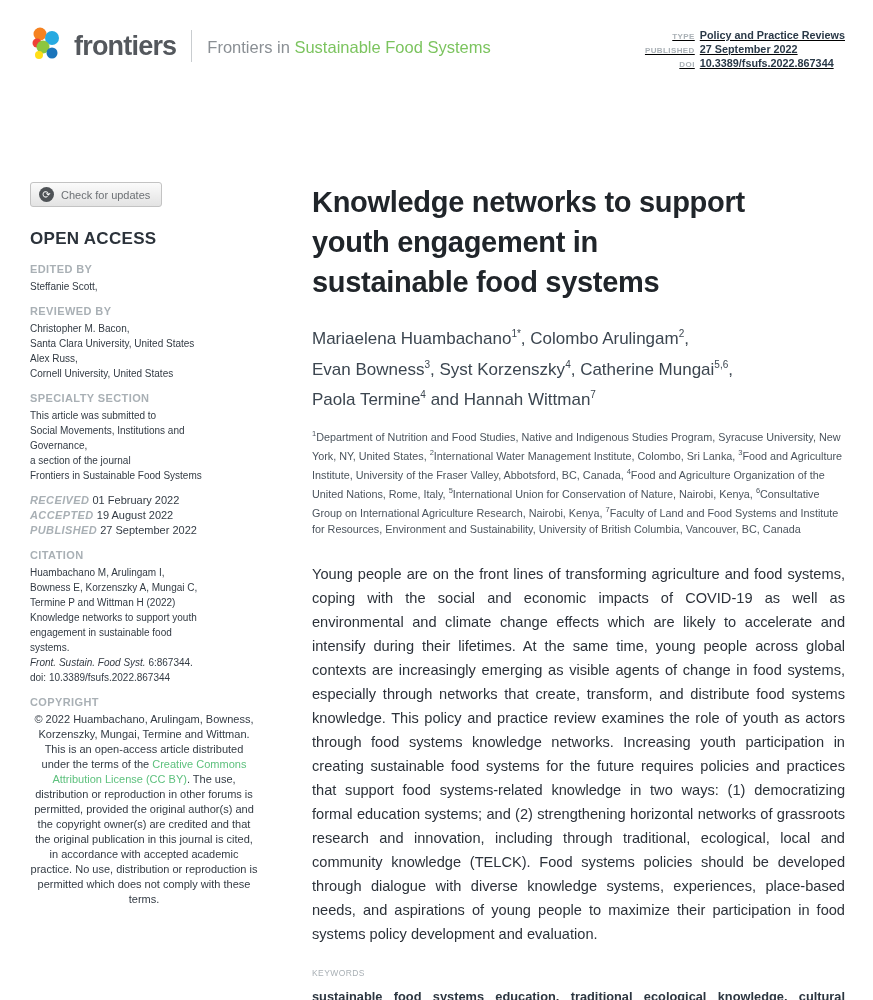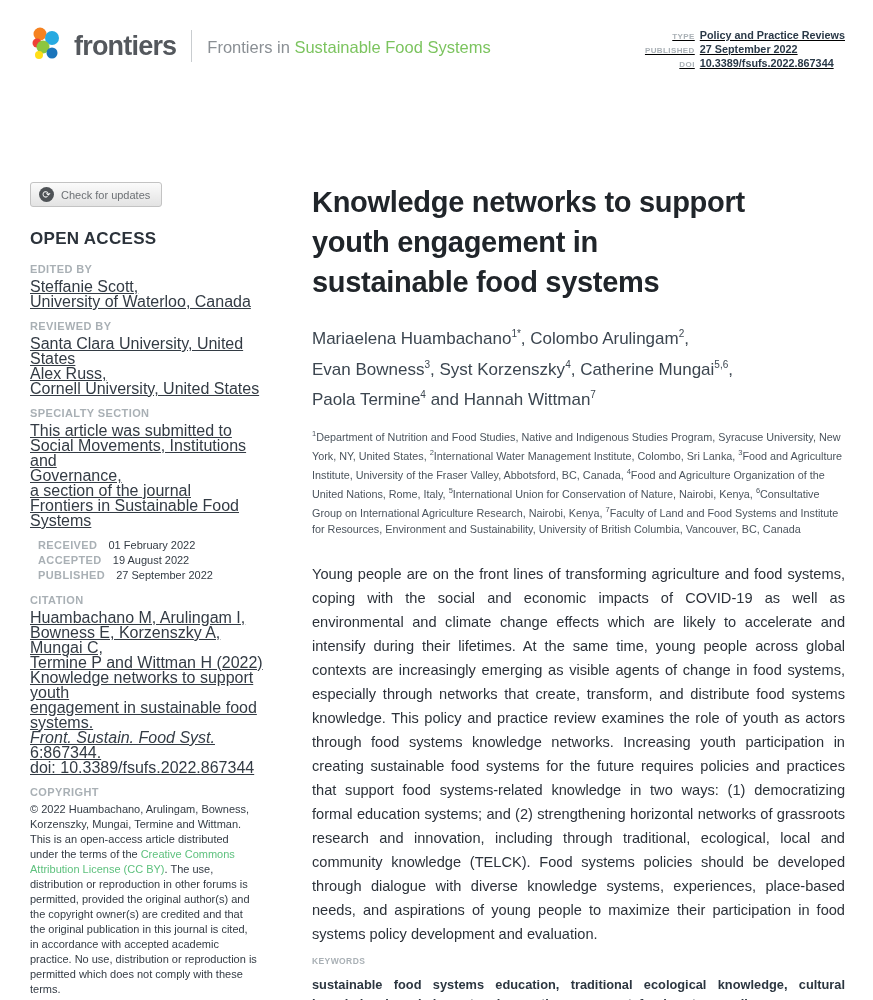--- a/index.html
+++ b/index.html
@@ -26,35 +26,35 @@
 
   
   .check-btn { display:inline-flex; align-items:center; gap:7px; padding:4px 11px 4px 8px;
     background:linear-gradient(#fbfbfb,#e3e3e3); border:1px solid #c3c3c3; border-radius:3px;
     font-size:11px; color:#6d7175; cursor:pointer; }
   .crossmark { width:15px; height:15px; border-radius:50%; background:#4e5256; color:#fff;
     display:flex; align-items:center; justify-content:center; font-size:10px; line-height:1; }
   .open-access { font-size:17px; font-weight:700; color:#2b323a; letter-spacing:0.3px; margin:22px 0 13px; }
   .side-section { margin-bottom:10px; max-width:240px; font-size:11px; line-height:15px; color:#333b44; }
   .side-label { font-size:11px; font-weight:700; color:#a9b0b5; letter-spacing:0.4px; margin-bottom:2px; }
-  .side-line { font-size:16px; line-height:15px; color:#333b44;text-decoration:underline; }
+  .side-line { font-size:10px; line-height:15px; color:#333b44; }
   .date-row { font-size:11px; line-height:15px; color:#333b44; }
-  .date-row .side-label { display:inline; margin:8px; }
+  .date-row .side-label { display:inline; margin:0;font-style:italic; }
   .italic { font-style:italic; }
-  .copyright-text { max-width:228px; }
+  .copyright-text { max-width:228px;text-align:center; }
   .green-link { color:#5ec17e; cursor:pointer; }
 
   
   .title { font-size:29px; line-height:40px; font-weight:600; color:#20252a; letter-spacing:-0.3px; }
   .authors { margin-top:19px; font-size:17px; line-height:26px; font-weight:500; color:#3c4650; }
   .authors sup { font-size:10px; }
   .affiliations { margin-top:13px; font-size:10.8px; line-height:16.5px; color:#4b545d; }
   .affiliations sup { font-size:7.5px; }
   .abstract { margin-top:24px; font-size:14.6px; line-height:24px; color:#2c323a; text-align:justify; }
-  .kw-label { margin-top:10px; font-size:8.5px; font-weight:700; color:#a9b0b5; letter-spacing:0.4px; }
+  .kw-label { margin-top:22px; font-size:8.5px; font-weight:400; color:#a9b0b5; letter-spacing:0.4px; }
   .keywords { margin-top:9px; font-size:12.8px; line-height:19px; font-weight:700; color:#2c3640; text-align:justify; }
 </style>
 </head>
 <body>
 
 <div class="page">
 
   <div class="header">
     <div class="logo-row">
       <svg class="logo-mark" viewBox="0 0 34 40">
@@ -85,25 +85,25 @@
       <div class="check-btn">
         <span class="crossmark">⟳</span>
         <span>Check for updates</span>
       </div>
 
       <div class="open-access">OPEN ACCESS</div>
 
       <div class="side-section">
         <div class="side-label">EDITED BY</div>
         <div class="side-line">Steffanie Scott,</div>
-        <div class="side-line">University of Waterloo, Canada</div>
       </div>
 
       <div class="side-section">
         <div class="side-label">REVIEWED BY</div>
+        <div class="side-line">Christopher M. Bacon,</div>
         <div class="side-line">Santa Clara University, United States</div>
         <div class="side-line">Alex Russ,</div>
         <div class="side-line">Cornell University, United States</div>
       </div>
 
 
       <div class="side-section">
         <div class="side-label">SPECIALTY SECTION</div>
         <div class="side-line">This article was submitted to</div>
         <div class="side-line">Social Movements, Institutions and</div>

